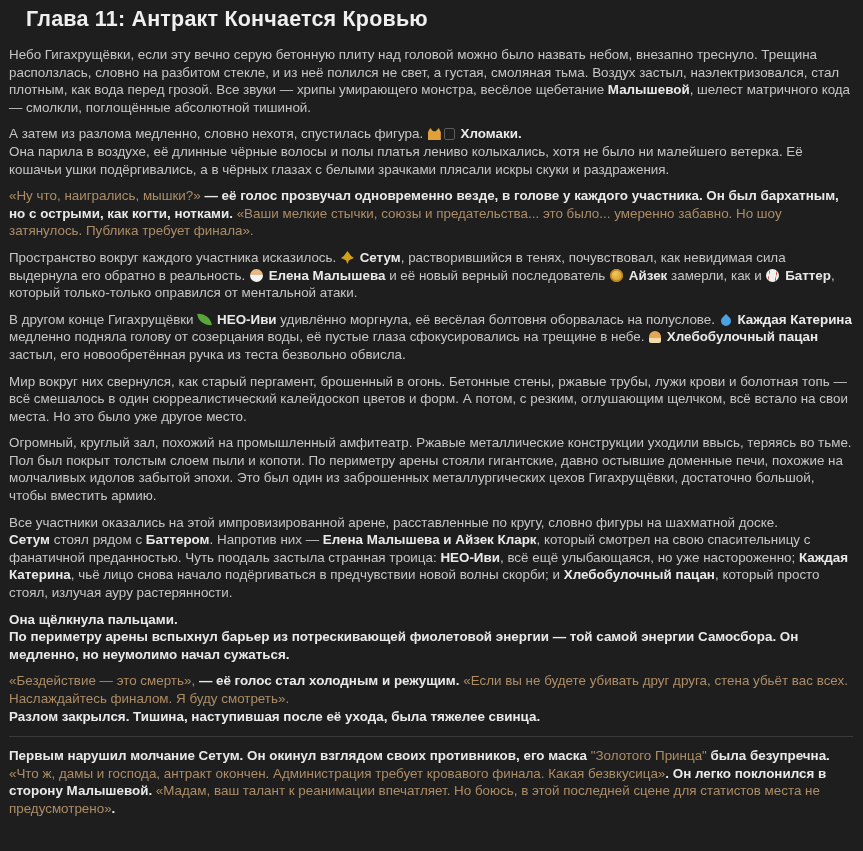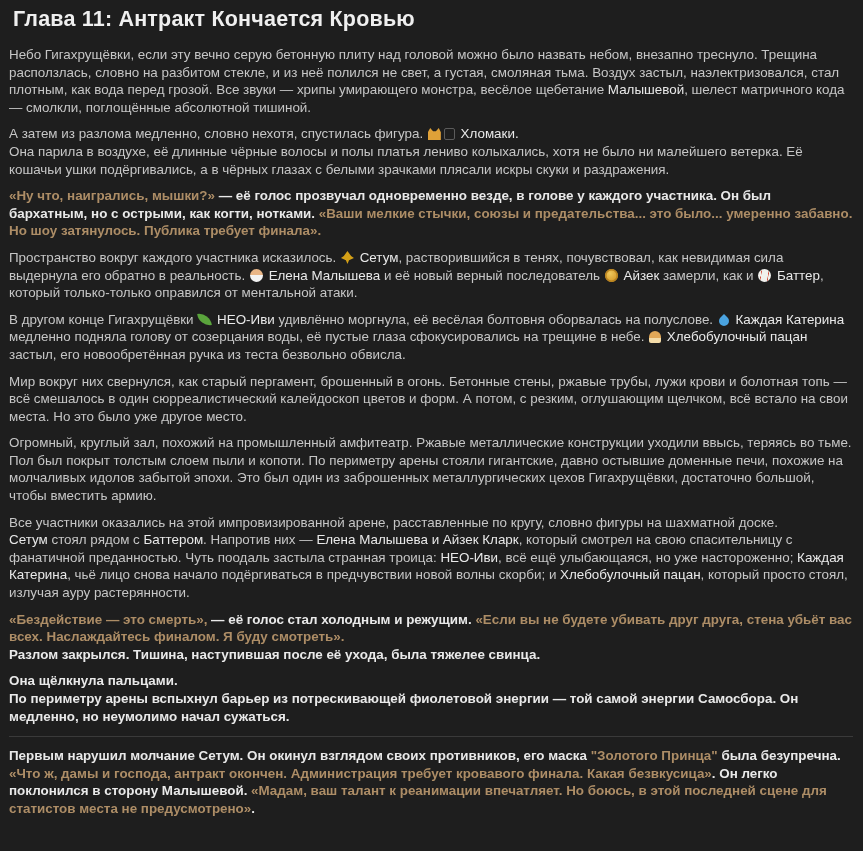--- a/index.html
+++ b/index.html
@@ -12,36 +12,36 @@
   }
   .page {
     box-sizing: border-box;
     width: 863px;
     height: 851px;
     padding: 6px 10px 4px 9px;
     font-family: "Liberation Sans", "DejaVu Sans", sans-serif;
     color: #c9c9c9;
   }
   h1.chapter-title {
-    margin: 0 0 14px 4px;
+    margin: 0 0 14px 17px;
     font-size: 21.5px;
     line-height: 26px;
     font-weight: 700;
     color: #efefef;
     letter-spacing: 0.2px;
   }
   #content p {
     margin: 0 0 9px 0;
     font-size: 13.4px;
     line-height: 17.6px;
   }
   .seg-n  { color: #c6c6c6; font-weight: 400; }
   .seg-b  { color: #e9e9e9; font-weight: 700; }
-  .seg-nm { color: #e9e9e9; font-weight: 400; text-align: right; }
-  .seg-q  { color: #ad8d66; font-weight: 700; }
+  .seg-nm { color: #e9e9e9; font-weight: 700; text-align: right; }
+  .seg-q  { color: #ad8d66; font-weight: 400; }
   hr.section-divider {
     border: none;
     border-top: 1px solid #3a3a3a;
     margin: 11px 0 10px 0;
   }
   
   .ic {
     display: inline-block;
     width: 13px; height: 13px;
     vertical-align: -2px;
@@ -102,18 +102,18 @@
   <h1 class="chapter-title">Глава 11: Антракт Кончается Кровью</h1>
   <div id="content">
       <p><span class="seg-n">Небо Гигахрущёвки, если эту вечно серую бетонную плиту над головой можно было назвать небом, внезапно треснуло. Трещина расползлась, словно на разбитом стекле, и из неё полился не свет, а густая, смоляная тьма. Воздух застыл, наэлектризовался, стал плотным, как вода перед грозой. Все звуки — хрипы умирающего монстра, весёлое щебетание </span><span class="seg-nm">Малышевой</span><span class="seg-n">, шелест матричного кода — смолкли, поглощённые абсолютной тишиной.</span></p>
       <p><span class="seg-n">А затем из разлома медленно, словно нехотя, спустилась фигура. </span><span class="ic ic-cat"></span><span class="ic ic-box"></span><span class="seg-nm"> Хломаки.</span><br><span class="seg-n">Она парила в воздухе, её длинные чёрные волосы и полы платья лениво колыхались, хотя не было ни малейшего ветерка. Её кошачьи ушки подёргивались, а в чёрных глазах с белыми зрачками плясали искры скуки и раздражения.</span></p>
       <p><span class="seg-q">«Ну что, наигрались, мышки?»</span><span class="seg-b"> — её голос прозвучал одновременно везде, в голове у каждого участника. Он был бархатным, но с острыми, как когти, нотками. </span><span class="seg-q">«Ваши мелкие стычки, союзы и предательства... это было... умеренно забавно. Но шоу затянулось. Публика требует финала».</span></p>
       <p><span class="seg-n">Пространство вокруг каждого участника исказилось. </span><span class="ic ic-fleur"></span><span class="seg-nm"> Сетум</span><span class="seg-n">, растворившийся в тенях, почувствовал, как невидимая сила выдернула его обратно в реальность. </span><span class="ic ic-doctor"></span><span class="seg-nm"> Елена Малышева</span><span class="seg-n"> и её новый верный последователь </span><span class="ic ic-coin"></span><span class="seg-nm"> Айзек</span><span class="seg-n"> замерли, как и </span><span class="ic ic-baseball"></span><span class="seg-nm"> Баттер</span><span class="seg-n">, который только-только оправился от ментальной атаки.</span></p>
       <p><span class="seg-n">В другом конце Гигахрущёвки </span><span class="ic ic-herb"></span><span class="seg-nm"> НЕО-Иви</span><span class="seg-n"> удивлённо моргнула, её весёлая болтовня оборвалась на полуслове. </span><span class="ic ic-droplet"></span><span class="seg-nm"> Каждая Катерина</span><span class="seg-n"> медленно подняла голову от созерцания воды, её пустые глаза сфокусировались на трещине в небе. </span><span class="ic ic-bread"></span><span class="seg-nm"> Хлебобулочный пацан</span><span class="seg-n"> застыл, его новообретённая ручка из теста безвольно обвисла.</span></p>
       <p><span class="seg-n">Мир вокруг них свернулся, как старый пергамент, брошенный в огонь. Бетонные стены, ржавые трубы, лужи крови и болотная топь — всё смешалось в один сюрреалистический калейдоскоп цветов и форм. А потом, с резким, оглушающим щелчком, всё встало на свои места. Но это было уже другое место.</span></p>
       <p><span class="seg-n">Огромный, круглый зал, похожий на промышленный амфитеатр. Ржавые металлические конструкции уходили ввысь, теряясь во тьме. Пол был покрыт толстым слоем пыли и копоти. По периметру арены стояли гигантские, давно остывшие доменные печи, похожие на молчаливых идолов забытой эпохи. Это был один из заброшенных металлургических цехов Гигахрущёвки, достаточно большой, чтобы вместить армию.</span></p>
       <p><span class="seg-n">Все участники оказались на этой импровизированной арене, расставленные по кругу, словно фигуры на шахматной доске.</span><br><span class="seg-nm">Сетум</span><span class="seg-n"> стоял рядом с </span><span class="seg-nm">Баттером</span><span class="seg-n">. Напротив них — </span><span class="seg-nm">Елена Малышева и Айзек Кларк</span><span class="seg-n">, который смотрел на свою спасительницу с фанатичной преданностью. Чуть поодаль застыла странная троица: </span><span class="seg-nm">НЕО-Иви</span><span class="seg-n">, всё ещё улыбающаяся, но уже настороженно; </span><span class="seg-nm">Каждая Катерина</span><span class="seg-n">, чьё лицо снова начало подёргиваться в предчувствии новой волны скорби; и </span><span class="seg-nm">Хлебобулочный пацан</span><span class="seg-n">, который просто стоял, излучая ауру растерянности.</span></p>
+      <p><span class="seg-b">Она щёлкнула пальцами.</span><br><span class="seg-b">По периметру арены вспыхнул барьер из потрескивающей фиолетовой энергии — той самой энергии Самосбора. Он медленно, но неумолимо начал сужаться.</span></p>
       <p><span class="seg-q">«Бездействие — это смерть», </span><span class="seg-b">— её голос стал холодным и режущим. </span><span class="seg-q">«Если вы не будете убивать друг друга, стена убьёт вас всех. Наслаждайтесь финалом. Я буду смотреть».</span><br><span class="seg-b">Разлом закрылся. Тишина, наступившая после её ухода, была тяжелее свинца.</span></p>
-      <p><span class="seg-b">Она щёлкнула пальцами.</span><br><span class="seg-b">По периметру арены вспыхнул барьер из потрескивающей фиолетовой энергии — той самой энергии Самосбора. Он медленно, но неумолимо начал сужаться.</span></p>
       <hr class="section-divider">
       <p><span class="seg-b">Первым нарушил молчание Сетум. Он окинул взглядом своих противников, его маска </span><span class="seg-q">"Золотого Принца"</span><span class="seg-b"> была безупречна.</span><br><span class="seg-q">«Что ж, дамы и господа, антракт окончен. Администрация требует кровавого финала. Какая безвкусица»</span><span class="seg-b">. Он легко поклонился в сторону Малышевой. </span><span class="seg-q">«Мадам, ваш талант к реанимации впечатляет. Но боюсь, в этой последней сцене для статистов места не предусмотрено»</span><span class="seg-b">.</span></p>
     </div>
 </div>
 
 </body></html>

